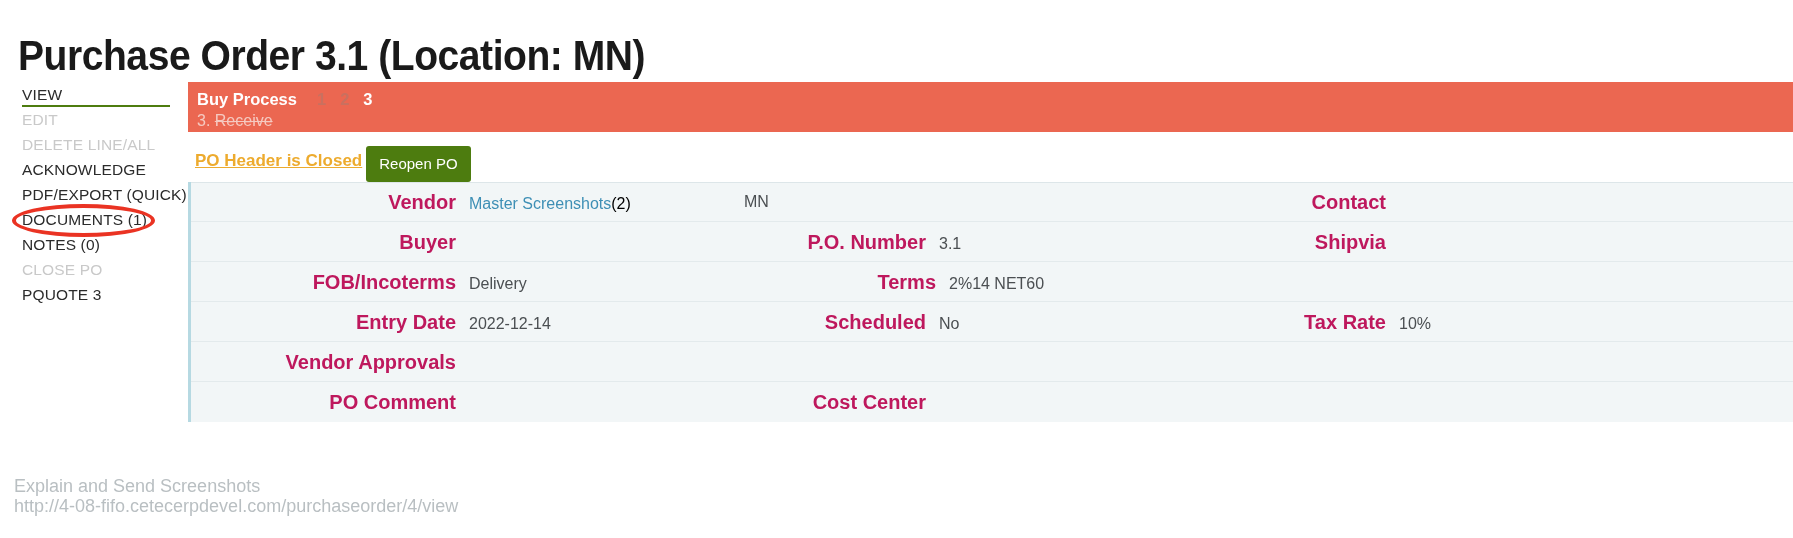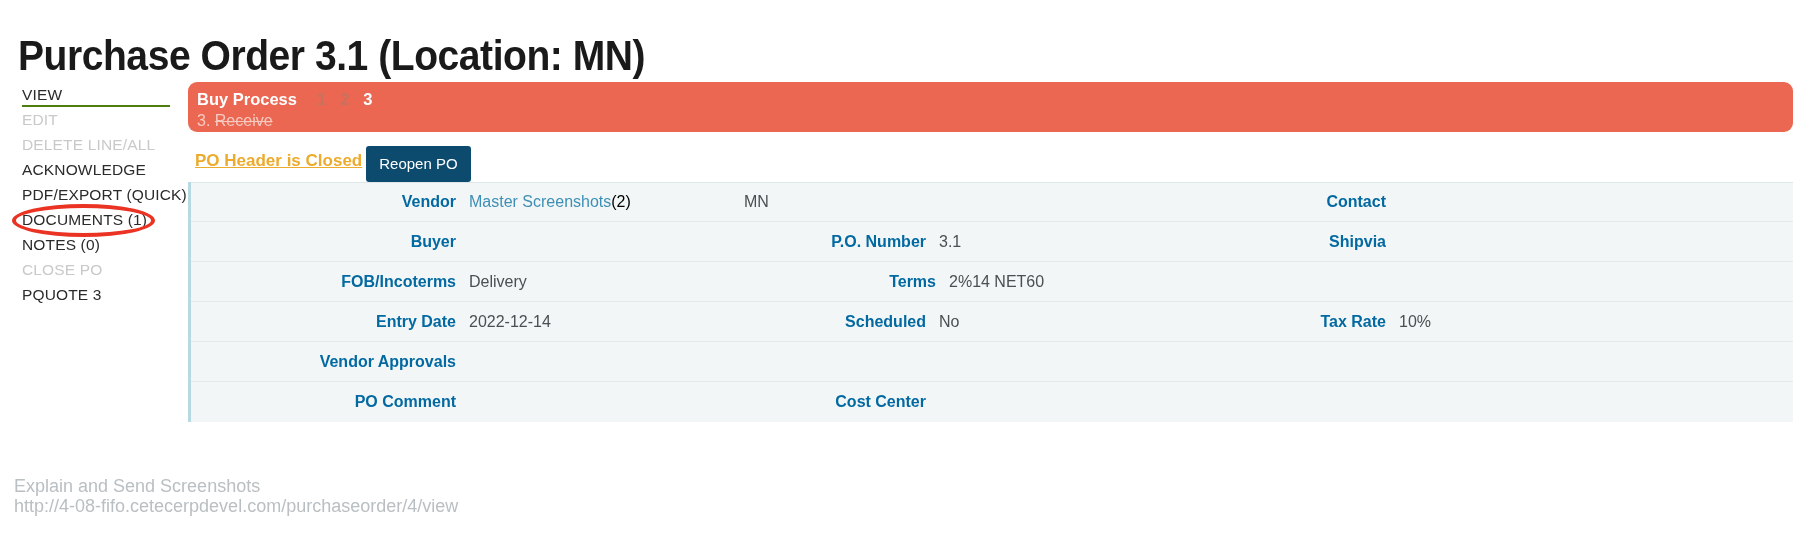--- a/index.html
+++ b/index.html
@@ -69,21 +69,20 @@
     left: 188px; top: 82px;
     right: 0;
   }
 
   .buy-process {
     background: #eb6751;
     color: #ffffff;
     height: 50px;
     padding: 6px 0 0 9px;
     overflow: hidden;
-    border-radius: 9px;
   }
   .bp-row1 { font-size: 16.5px; font-weight: bold; line-height: 22px; white-space: nowrap; }
   .bp-label { }
   .bp-step {
     display: inline-block;
     margin-left: 14px;
     font-weight: bold;
     color: #c9705f;
     cursor: pointer;
   }
@@ -107,21 +106,21 @@
     font-size: 17px;
     font-weight: bold;
     color: #edab2e;
     text-decoration: underline;
     margin-left: 7px;
     cursor: pointer;
     vertical-align: middle;
   }
   .reopen-btn {
     display: inline-block;
-    background: #0c4a6e;
+    background: #4d7c0f;
     color: #ffffff;
     font-size: 15px;
     font-weight: normal;
     padding: 9px 13px 10px 13px;
     border: none;
     border-radius: 3px;
     margin-left: 4px;
     vertical-align: middle;
     position: relative;
     top: 3px;
@@ -146,23 +145,23 @@
   .cell {
     display: flex;
     align-items: baseline;
     height: 40px;
     line-height: 40px;
   }
   .c1 { width: 540px; }
   .c2 { width: 450px; }
   .c3 { width: 540px; }
   .lab {
-    font-size: 16px;
+    font-size: 20px;
     font-weight: bold;
-    color: #0369a1;
+    color: #be185d;
     text-align: right;
     white-space: nowrap;
   }
   .c1 .lab { width: 265px; }
   .c2 .lab { width: 195px; }
   .c3 .lab { width: 205px; }
   .val {
     font-size: 16px;
     color: #4b4f52;
     padding-left: 13px;

